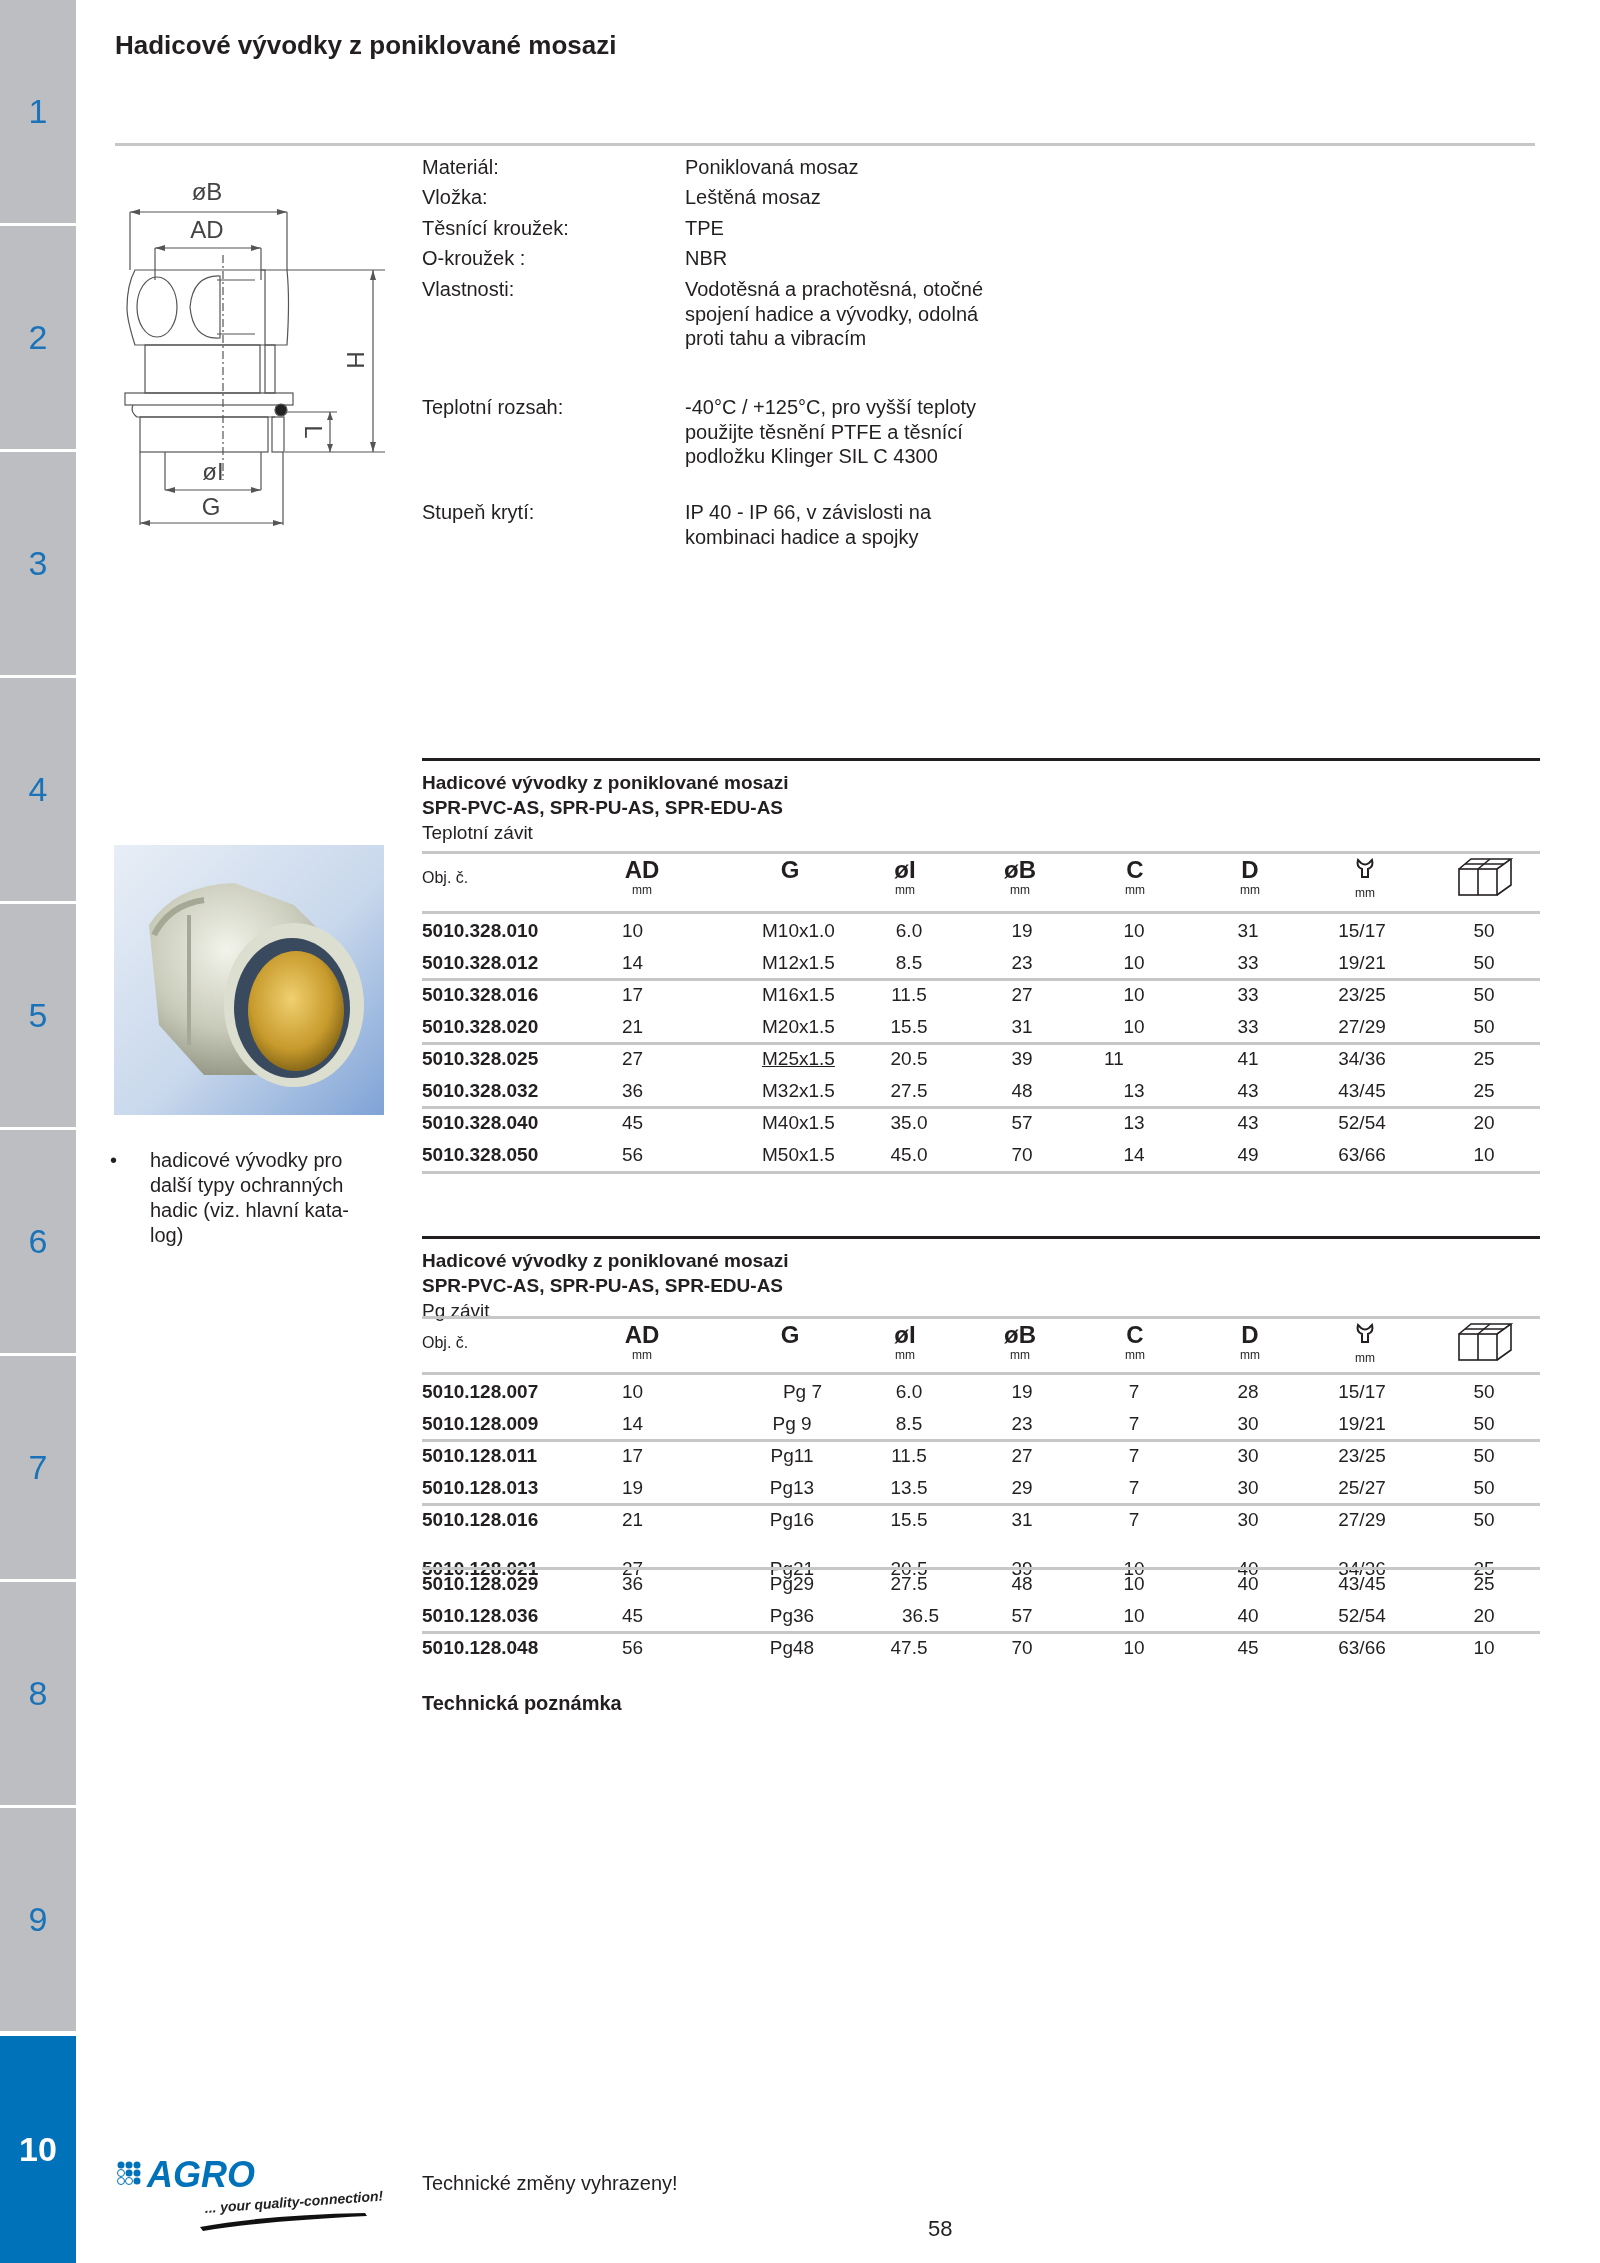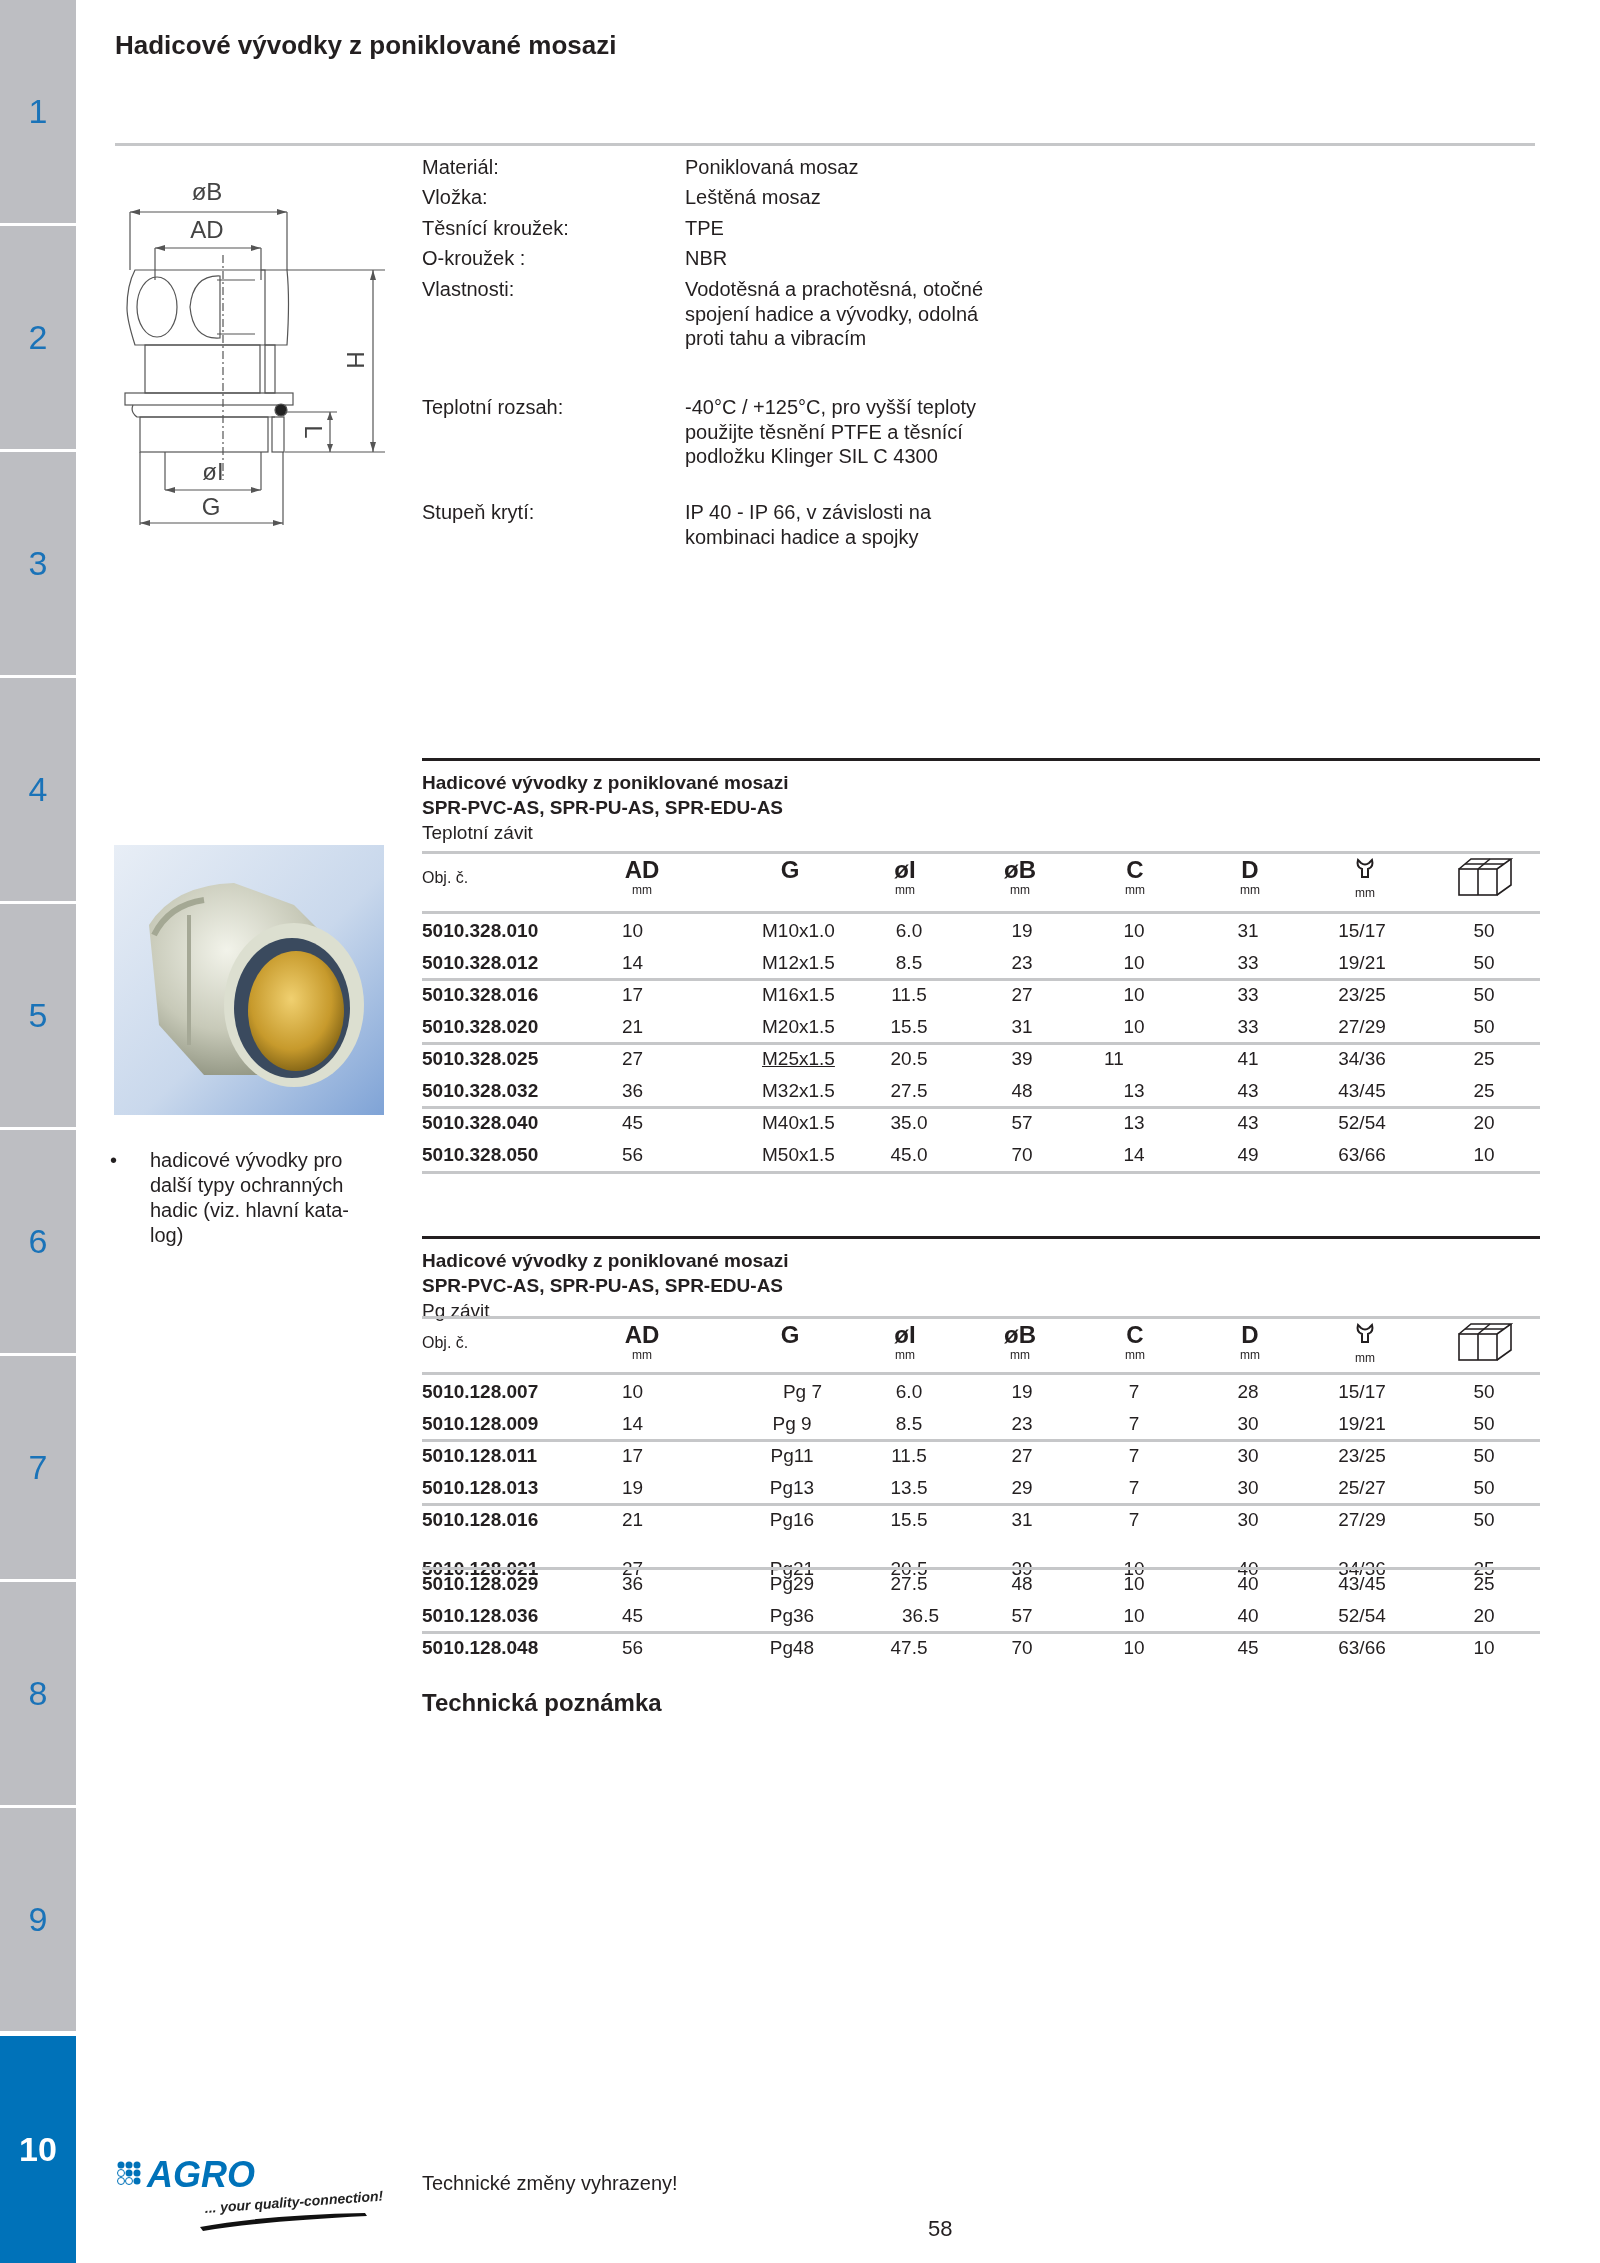--- a/index.html
+++ b/index.html
@@ -23,21 +23,21 @@
   .tbl-head { position:absolute; left:422px; font-size:19px; line-height:25px; }
   .tbl-head .t1 { font-weight:bold; }
   .tbl-head .t2 { font-weight:bold; }
   .col-head { position:absolute; text-align:center; }
   .col-head .sym { font-weight:bold; font-size:24px; line-height:26px; display:block; }
   .col-head .unit { font-size:12px; display:block; line-height:14px; color:#231f20; }
   .obj-label { position:absolute; left:422px; font-size:16px; }
   .row { position:absolute; left:422px; width:1118px; height:32px; font-size:19px; }
   .cell { position:absolute; top:0; line-height:32px; white-space:nowrap; }
   .cell.code { left:0; font-weight:bold; }
-  .note { position:absolute; left:422px; top:1690px; font-size:24px; line-height:26px; }
+  .note { position:absolute; left:422px; top:1690px; font-size:20px; line-height:26px; }
   .note .nt { font-weight:bold; }
   .footer-text { position:absolute; left:422px; top:2172px; font-size:20px; }
   .page-num { position:absolute; left:928px; top:2216px; font-size:22px; }
   .logo { position:absolute; left:115px; top:2157px; width:300px; height:80px; }
 </style>
 </head>
 <body>
 
 <div class="sidebar">
   <div class="tab" style="top:0px">

